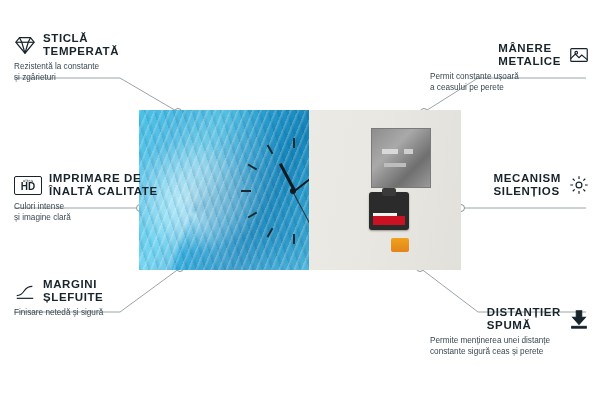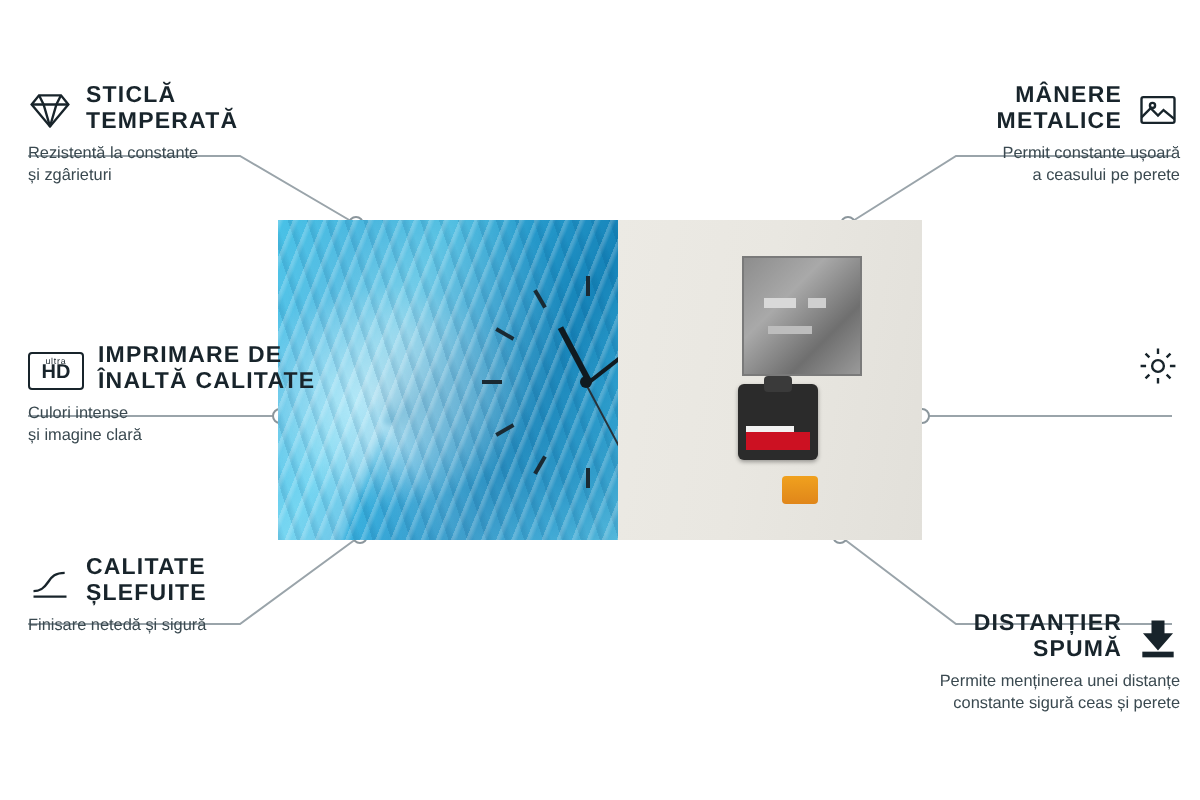--- a/index.html
+++ b/index.html
@@ -73,37 +73,37 @@
     background:linear-gradient(180deg,#f0a11e,#e0861a); border-radius:2px; }
 
   
   .label { position:absolute; }
   .label .title {
     font-weight:bold; font-size:11.5px; letter-spacing:.6px; color:#18242b; line-height:13px;
     white-space:pre-line;
   }
   .label .sub { font-size:8.2px; color:#3a4950; line-height:10.5px; white-space:pre-line; margin-top:4px; }
   .label.left { text-align:left; }
-  .label.right { text-align:right; }
+  .label.right { }
 
   .lab-head { display:flex; align-items:center; gap:7px; }
   .lab-head.right { justify-content:flex-end; }
   .ico { width:22px; height:22px; flex:0 0 22px; color:#18242b; }
   .ico svg { display:block; width:22px; height:22px; }
 
   .hd-badge {
     width:26px; height:17px; border:1.3px solid #18242b; border-radius:2px;
     display:flex; flex-direction:column; align-items:center; justify-content:center;
     flex:0 0 26px;
   }
   .hd-badge .u { font-size:4.4px; letter-spacing:.4px; color:#18242b; line-height:4.6px; }
   .hd-badge .h { font-size:10px; font-weight:bold; color:#18242b; line-height:8px; }
 
   
-  #lab-sticla    { left:14px;  top:42px;  width:160px; }
+  #lab-sticla    { left:14px;  top:32px;  width:160px; }
   #lab-hd        { left:14px;  top:172px; width:160px; }
   #lab-margini   { left:14px;  top:278px; width:160px; }
   #lab-manere    { left:430px; top:42px;  width:160px; }
   #lab-mecanism  { left:430px; top:172px; width:160px; }
   #lab-distantier{ left:430px; top:278px; width:160px;margin-top:28px; }
 </style>
 </head>
 <body>
 
 <div id="stage">
@@ -198,21 +198,21 @@
   </div>
 
   <div class="label left" id="lab-margini">
     <div class="lab-head">
       <span class="ico">
         <svg viewBox="0 0 24 24" fill="none" stroke="#18242b" stroke-width="1.3">
           <path d="M3 17c4 0 6-2 8-5s4-5 9-5"></path>
             <path d="M3 20h18"></path>
         </svg>
       </span>
-      <div class="title">CALITATE
+      <div class="title">MARGINI
 ȘLEFUITE</div>
     </div>
     <div class="sub">Finisare netedă și sigură</div>
   </div>
 
   <div class="label right" id="lab-manere">
     <div class="lab-head right">
       <div class="title">MÂNERE
 METALICE</div>
       <span class="ico">
@@ -222,20 +222,22 @@
             <circle cx="9" cy="9.5" r="1.4"></circle>
         </svg>
       </span>
     </div>
     <div class="sub">Permit constante ușoară
 a ceasului pe perete</div>
   </div>
 
   <div class="label right" id="lab-mecanism">
     <div class="lab-head right">
+      <div class="title">MECANISM
+SILENȚIOS</div>
       <span class="ico">
         <svg viewBox="0 0 24 24" fill="none" stroke="#18242b" stroke-width="1.3">
           <circle cx="12" cy="12" r="3.2"></circle>
           <path d="M12 2.5v3M12 18.5v3M2.5 12h3M18.5 12h3M5.2 5.2l2.1 2.1M16.7 16.7l2.1 2.1M18.8 5.2l-2.1 2.1M7.3 16.7l-2.1 2.1"></path>
         </svg>
       </span>
     </div>
   </div>
 
   <div class="label right" id="lab-distantier">

